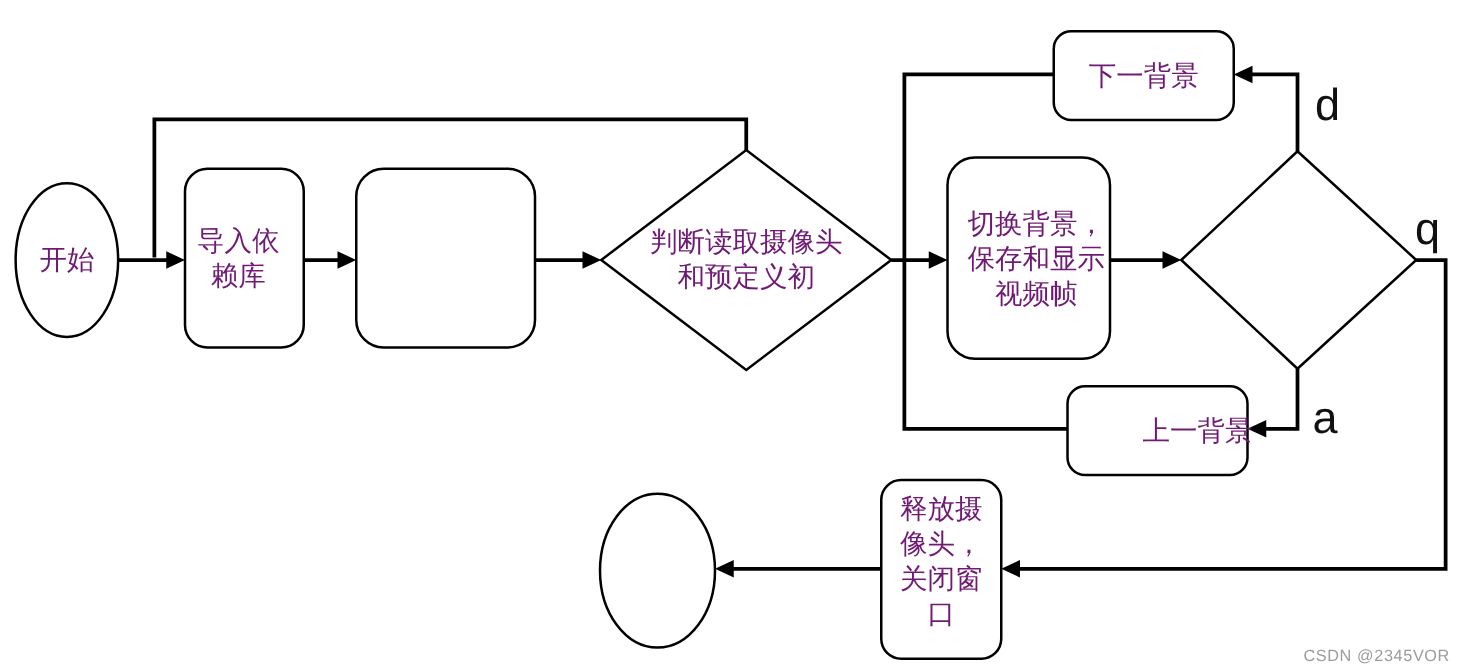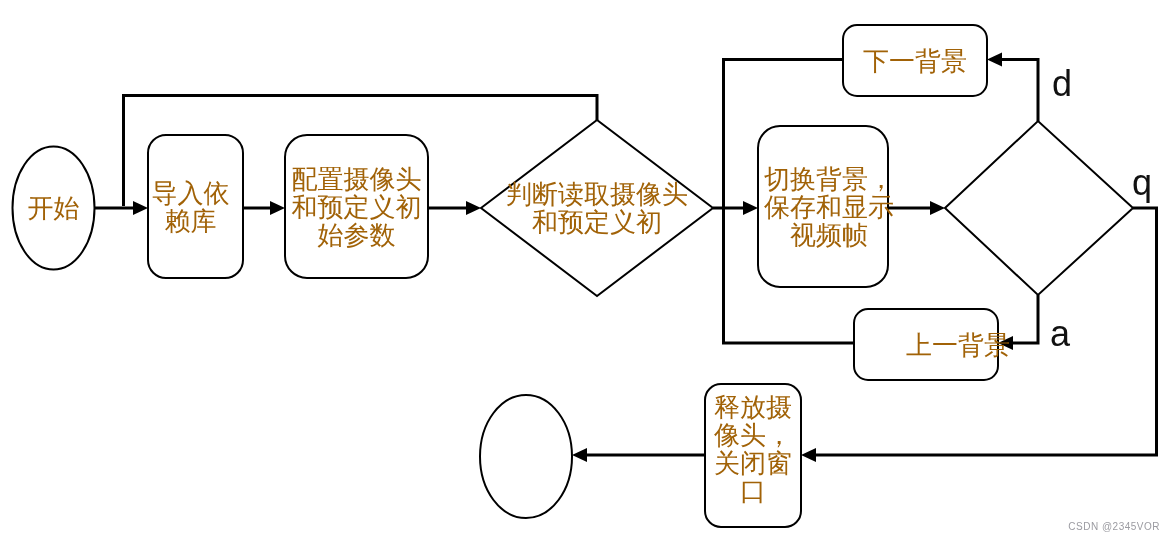--- a/index.html
+++ b/index.html
@@ -21,39 +21,39 @@
     top: 0;
     width: 1169px;
     height: 537px;
   }
   .node-label {
     position: absolute;
     display: flex;
     align-items: center;
     justify-content: center;
     text-align: center;
-    color: #a16207;
-    font-size: 26px;
+    color: #701a75;
+    font-size: 22px;
     line-height: 28px;
     white-space: pre-line;
     pointer-events: none;
   }
   .edge-key-label {
     position: absolute;
     transform: translate(-50%, -50%);
     color: #111111;
     font-size: 36px;
     line-height: 36px;
     pointer-events: none;
   }
   .watermark {
     position: absolute;
     right: 9px;
     bottom: 5px;
-    font-size: 10px;
+    font-size: 13px;
     color: #9b9ba1;
     letter-spacing: 0.5px;
     pointer-events: none;
   }
 </style>
 </head>
 <body>
 
 <div id="stage">
 
@@ -97,23 +97,20 @@
       <rect x="705" y="384" width="96" height="143" rx="16"></rect>
       <ellipse cx="526" cy="456.5" rx="46" ry="61.5"></ellipse>
     </g>
   </svg>
 
   <div class="node-label" style="left:13px; top:147px; width:81px; height:122px;">开始</div>
 
   <div class="node-label" style="left:148px; top:135px; width:85px; height:143px;">导入依
 赖库</div>
 
-  <div class="node-label" style="left:285px; top:135px; width:143px; height:143px;">配置摄像头
-和预定义初
-始参数</div>
 
   <div class="node-label" style="left:481px; top:120px; width:232px; height:176px;">判断读取摄像头
 和预定义初</div>
 
   <div class="node-label" style="left:758px; top:126px; width:142px; height:161px;">切换背景，
 保存和显示
 视频帧</div>
 
 
   <div class="node-label" style="left:843px; top:25px; width:144px; height:71px;">下一背景</div>

